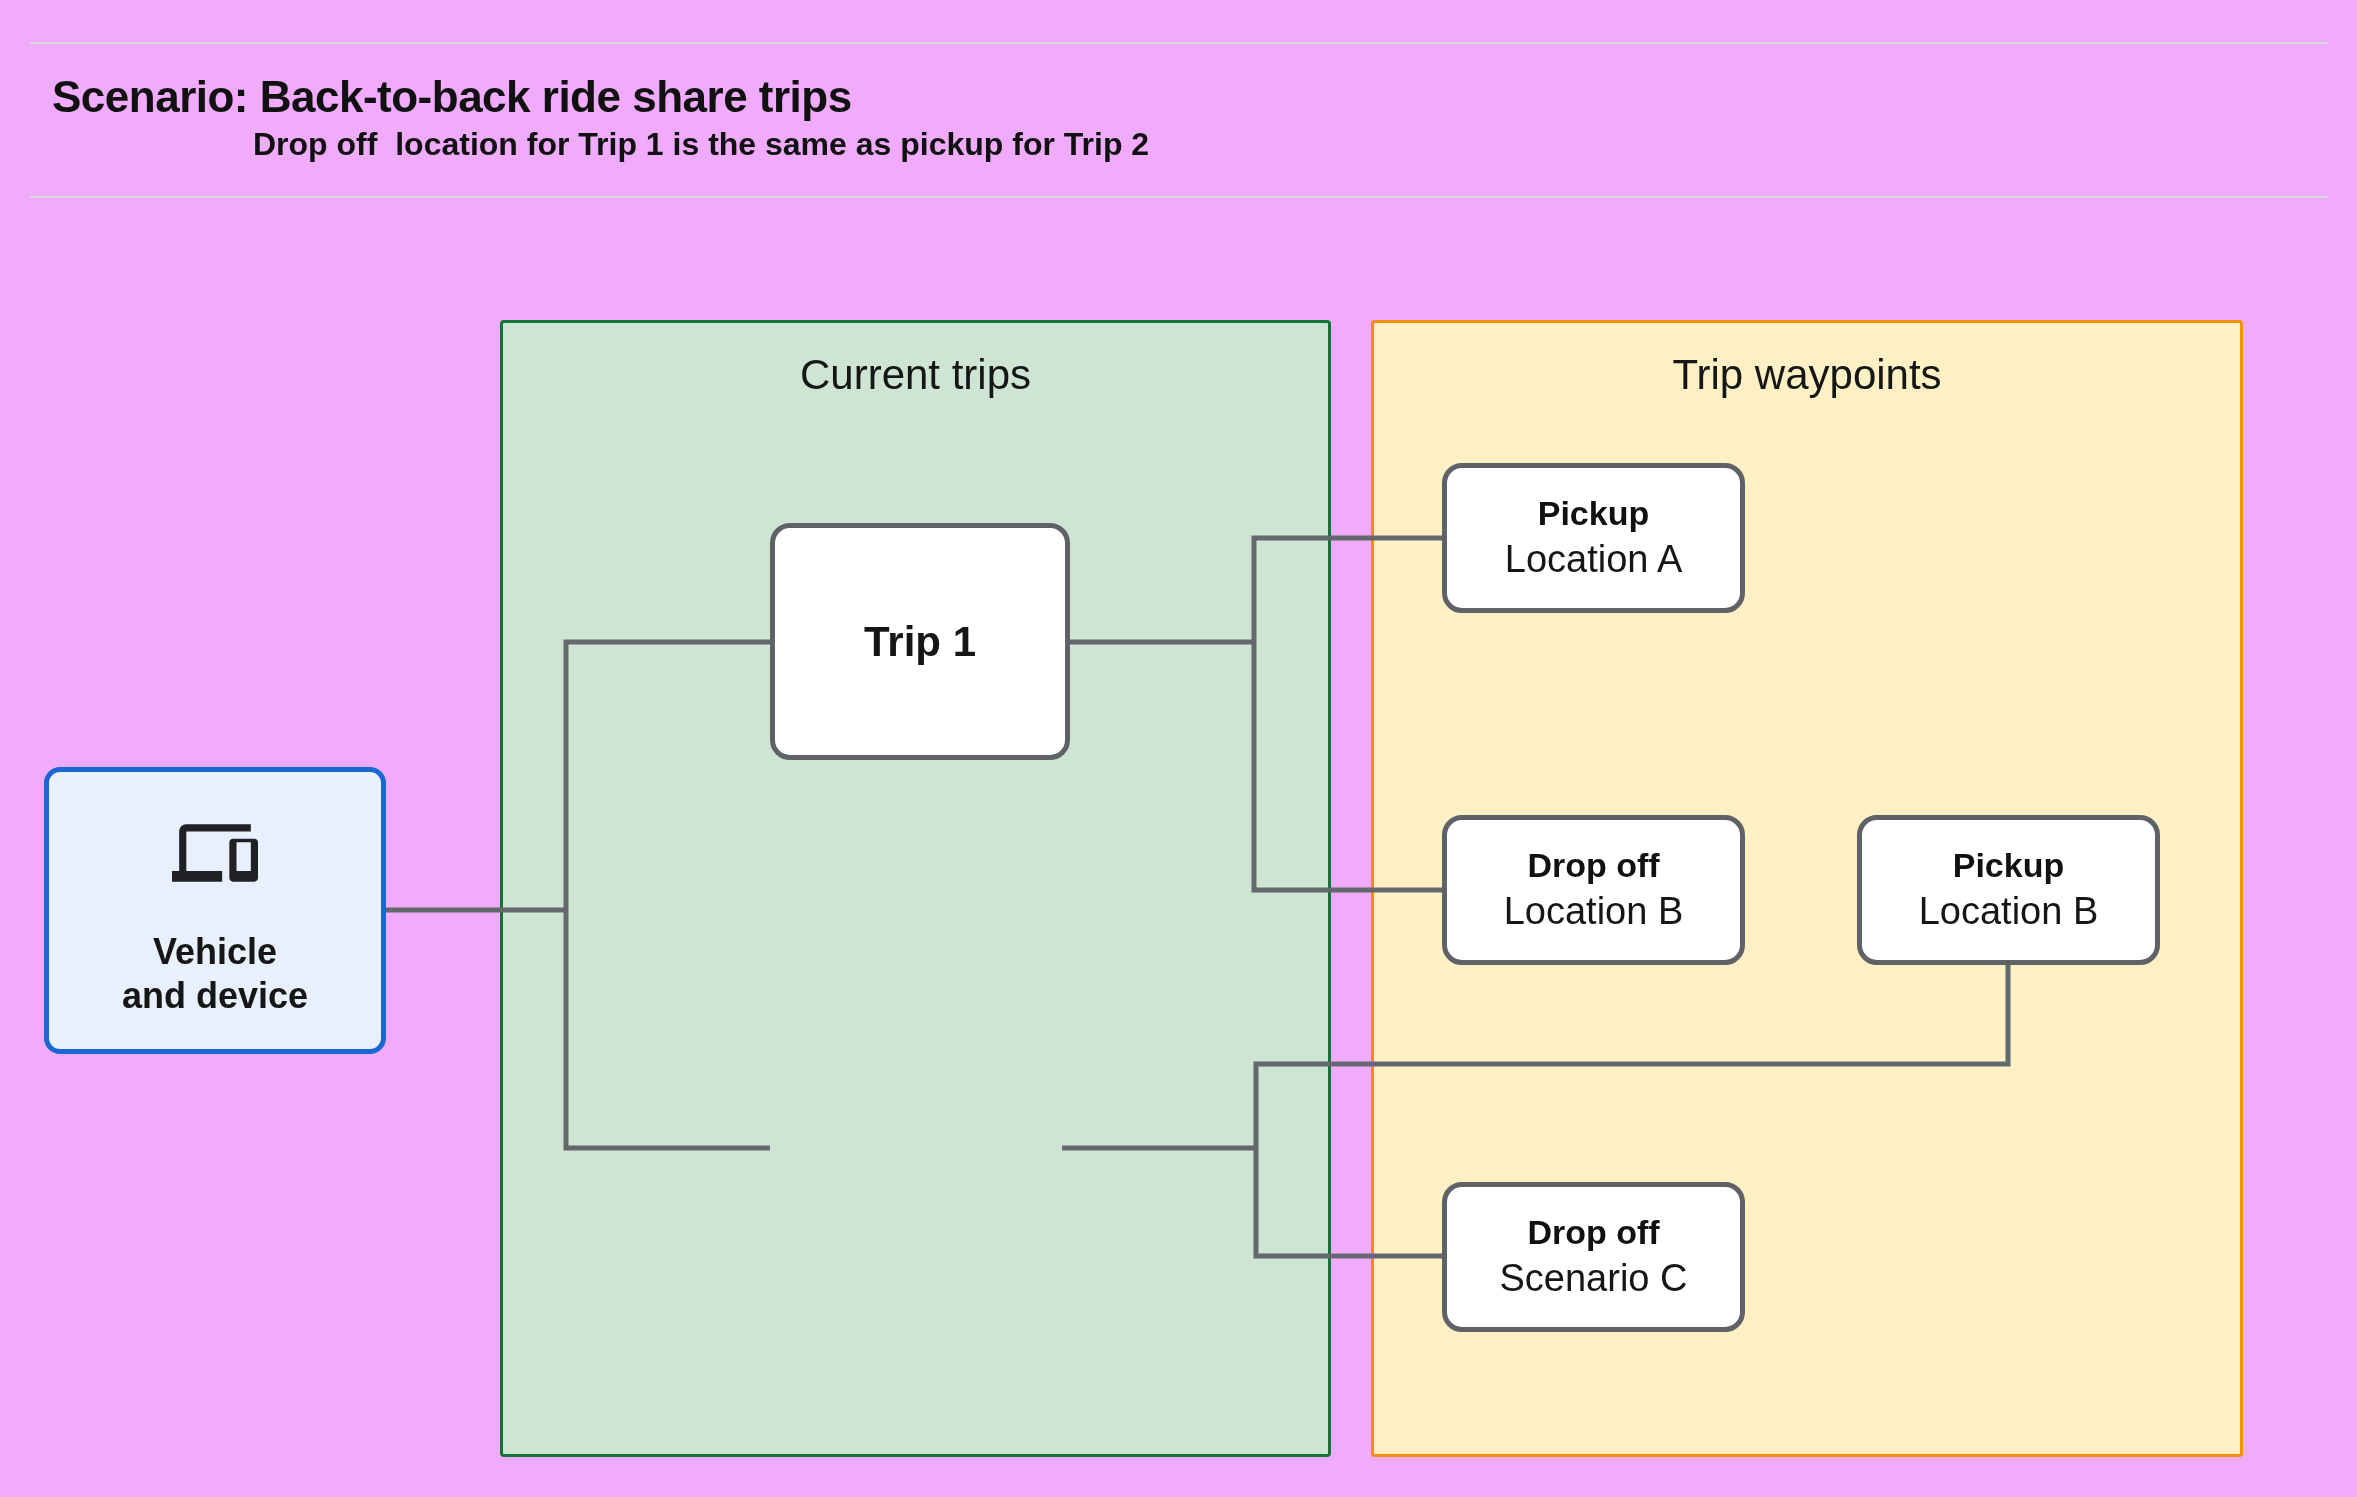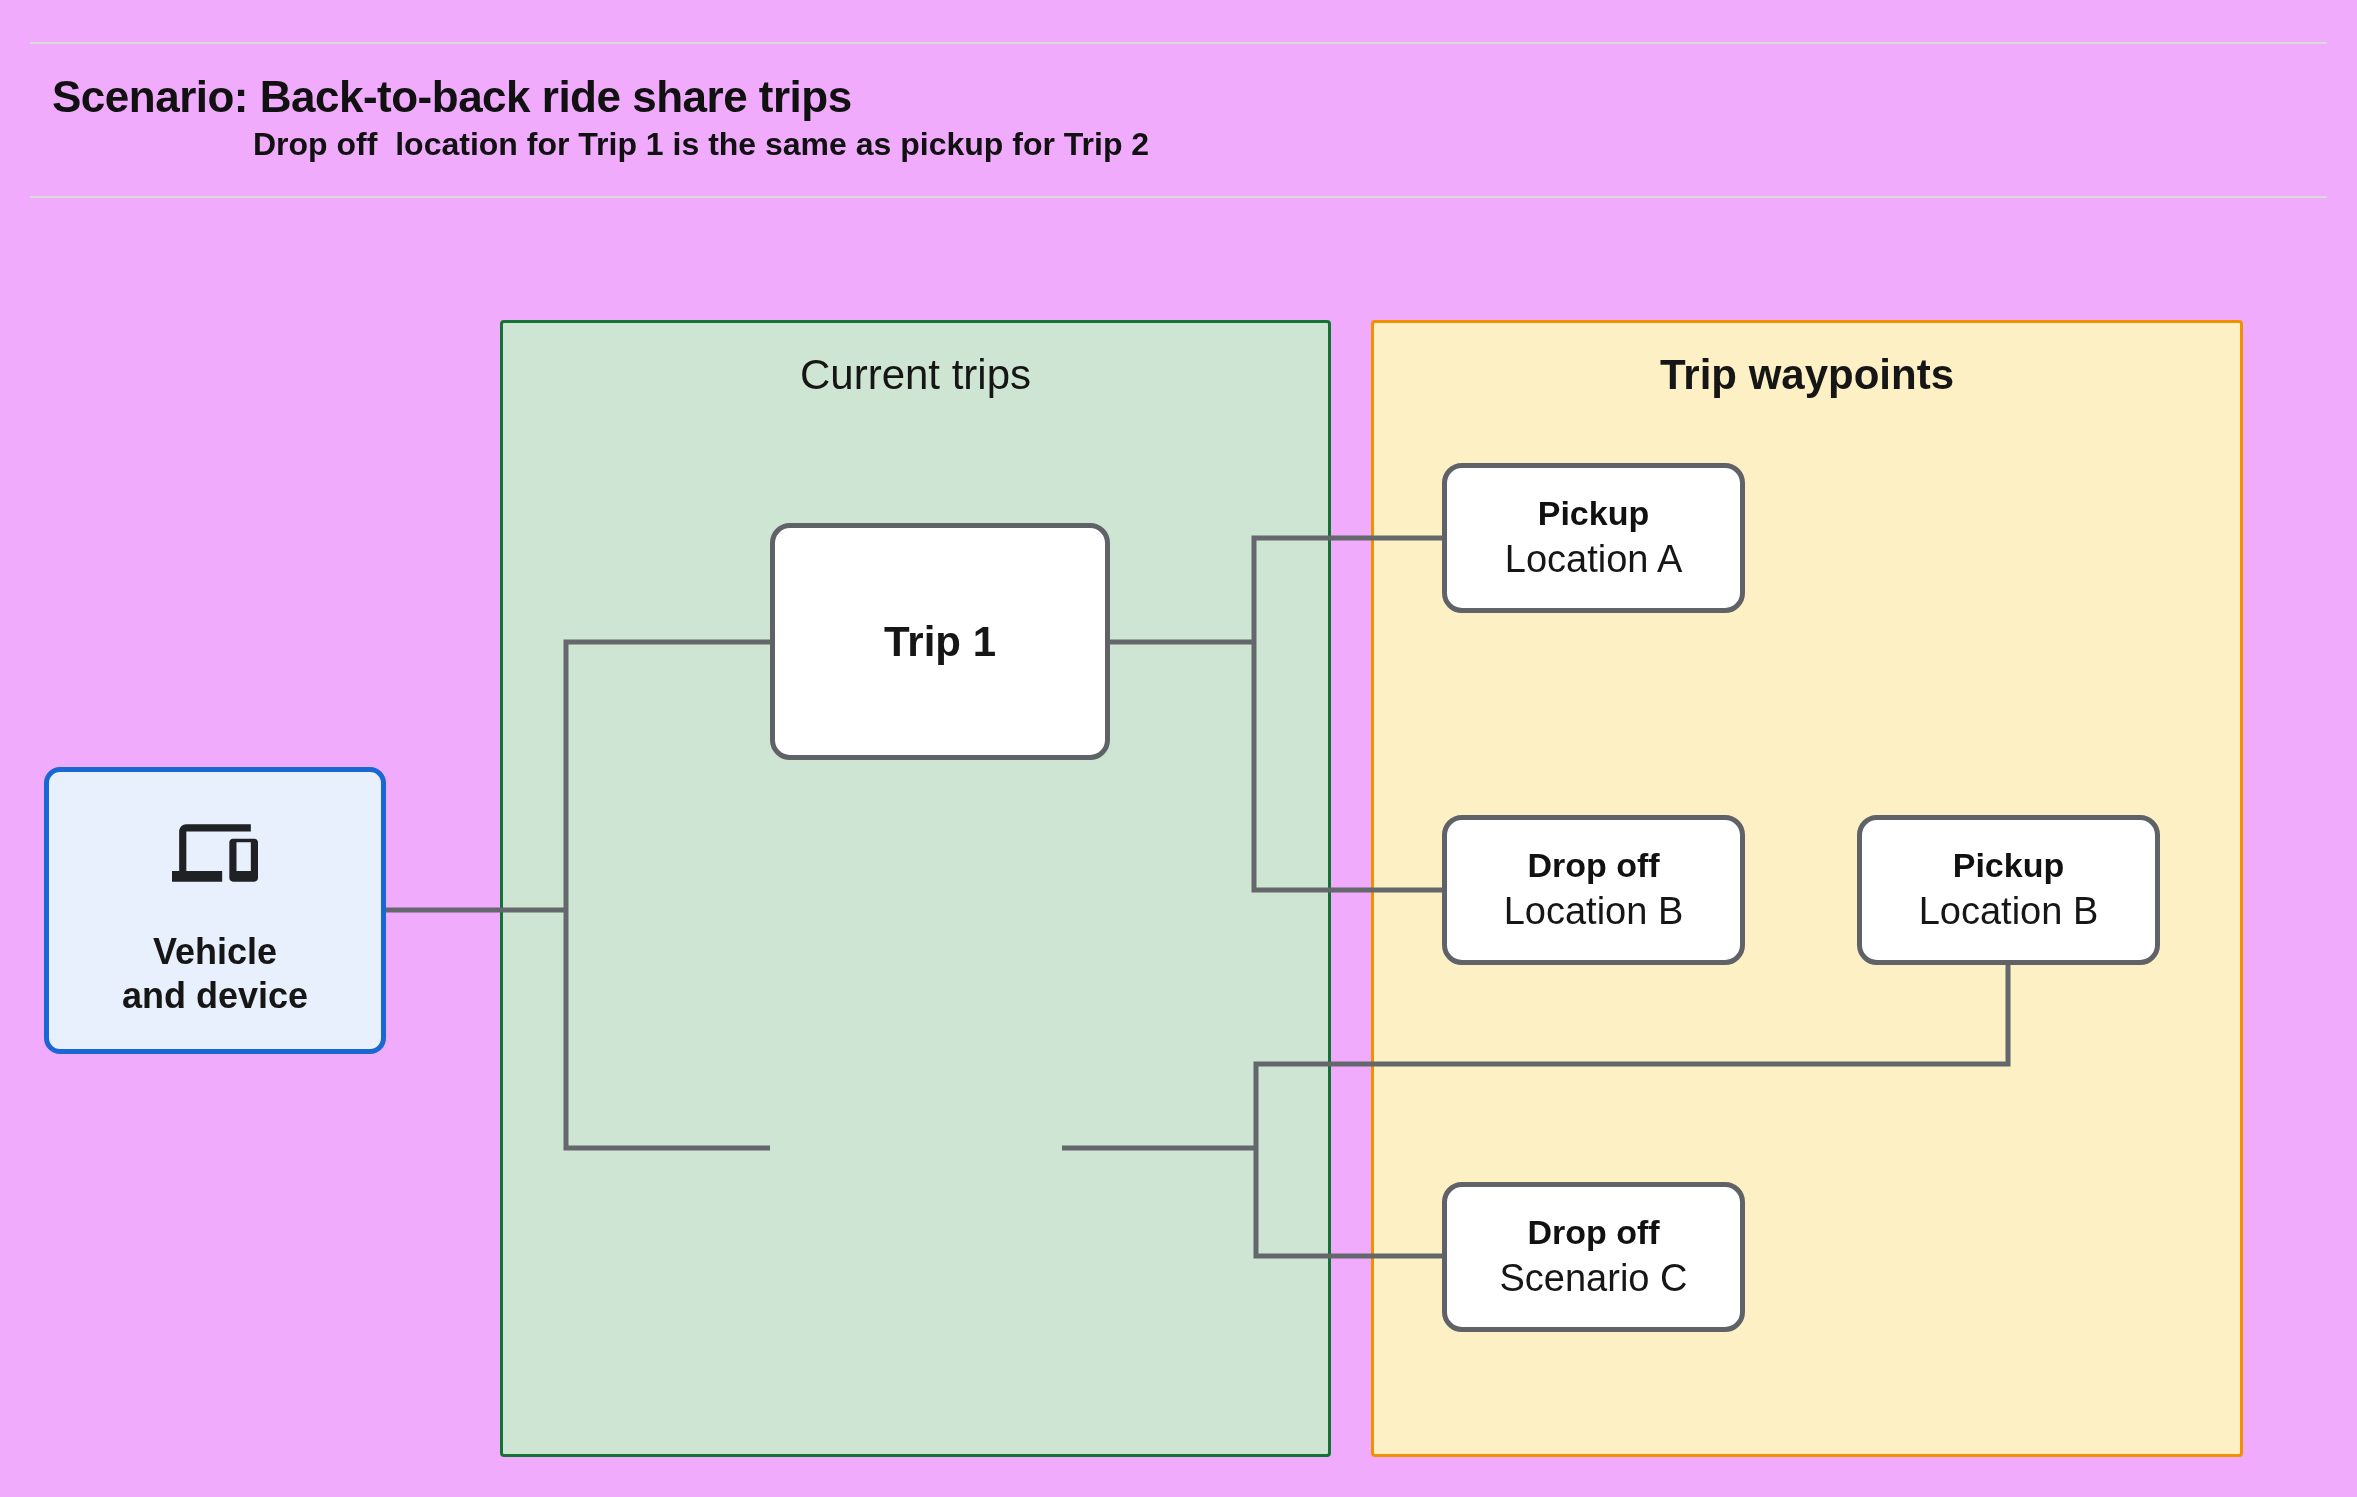--- a/index.html
+++ b/index.html
@@ -29,41 +29,41 @@
     position:absolute;top:320px;height:1137px;
     border:3px solid;border-radius:4px;
     box-sizing:border-box;z-index:1;
   }
   #panel-current-trips{
     left:500px;width:831px;
     background:#cee5d3;border-color:#137333;
   }
   #panel-trip-waypoints{
     left:1371px;width:872px;
-    background:#fdf0c5;border-color:#f29100;font-weight:bold;
+    background:#fdf0c5;border-color:#f29100;
   }
   .panel-title{
     position:absolute;top:28px;left:0;right:0;
     text-align:center;font-size:42px;color:#161616;
   }
   #connector-layer{
     position:absolute;left:0;top:0;z-index:2;
   }
   #connector-layer path{
     fill:none;stroke:#64676b;stroke-width:5px;
   }
   .node{
     position:absolute;background:#ffffff;
     border:5px solid #5f6368;border-radius:20px;
     box-sizing:border-box;z-index:3;
     display:flex;flex-direction:column;
     align-items:center;justify-content:center;
   }
   .trip-node{
-    left:770px;width:340px;
+    left:770px;width:300px;
     font-size:42px;font-weight:bold;color:#161616;
   }
   #trip-1-node{top:523px;height:237px;}
   #trip-2-node{top:1032px;height:233px;}
   .waypoint-node{width:303px;height:150px;gap:6px;}
   #waypoint-pickup-a {left:1442px;top:463px;}
   #waypoint-dropoff-b{left:1442px;top:815px;}
   #waypoint-pickup-b {left:1857px;top:815px;}
   #waypoint-dropoff-c{left:1442px;top:1182px;}
   .node-title{font-size:34px;font-weight:bold;color:#111;line-height:1.1;text-align:center;}

